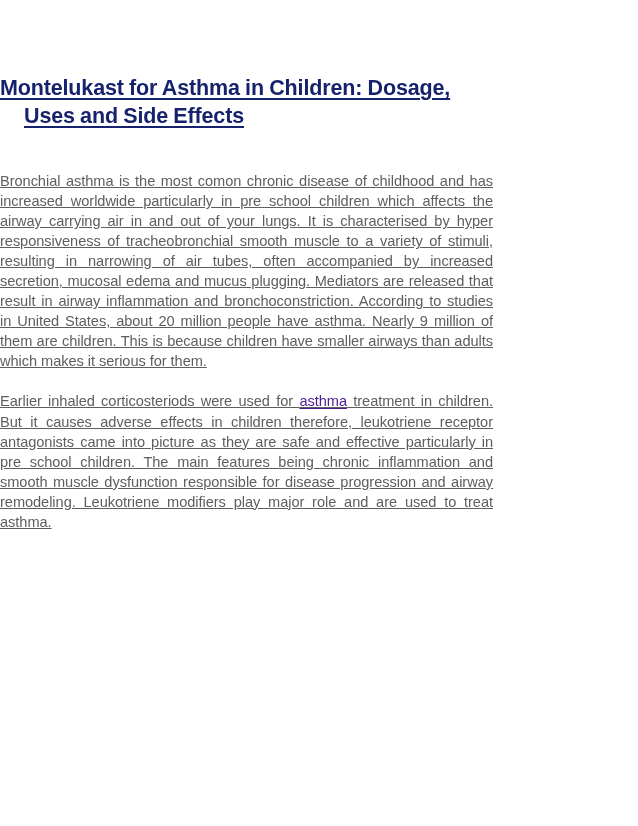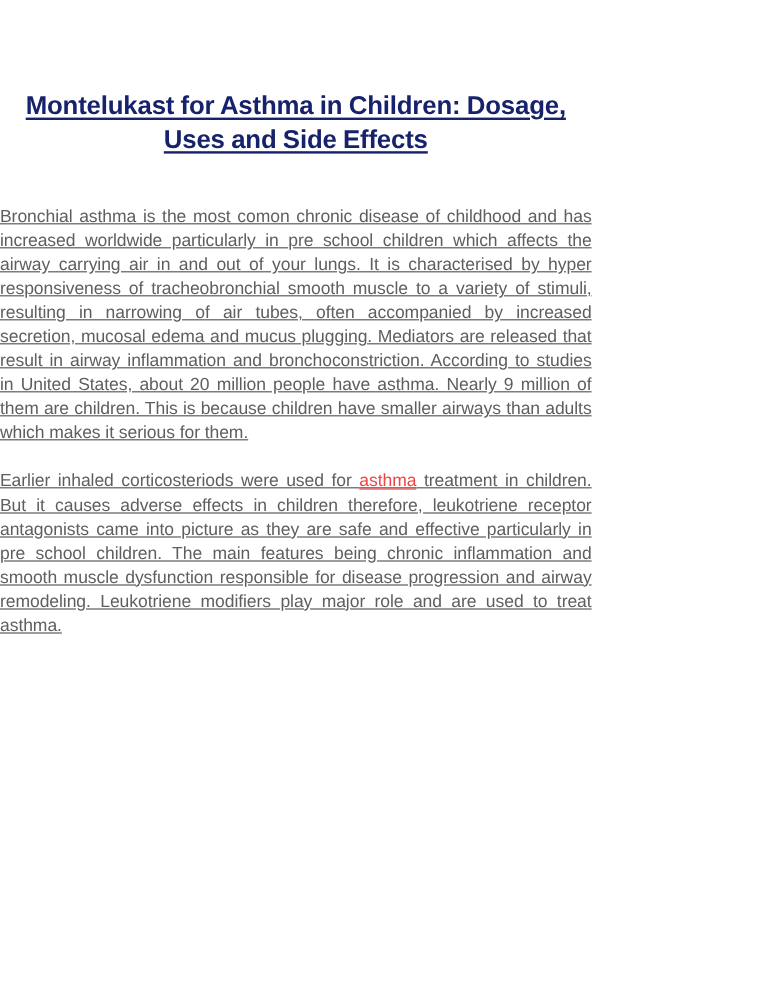--- a/index.html
+++ b/index.html
@@ -21,39 +21,39 @@
   }
 
   
   .doc-title {
     margin: 0;
     padding: 0;
     position: absolute;
     top: 74px;
     left: 0;
     width: 493px;
-    text-align: center;
     font-size: 21.5px;
     line-height: 28px;
     font-weight: bold;
     color: #17226c;
     letter-spacing: -0.15px;
     word-spacing: -0.5px;
   }
 
   .doc-title .title-line {
     display: inline;
     text-decoration: underline;
     text-decoration-thickness: 2px;
     text-underline-offset: 3px;
     text-decoration-color: #17226c;
   }
 
   .title-line-2-wrap {
     display: block;
+    padding-left: 24px;
   }
 
   
   .body-block {
     position: absolute;
     top: 171px;
     left: 0;
     width: 493px;
   }
 
@@ -67,21 +67,21 @@
     text-justify: inter-word;
     letter-spacing: -0.05px;
     text-decoration: underline;
   }
 
   p.para:last-child {
     margin-bottom: 0;
   }
 
   a.inline-link {
-    color: #ef4444;
+    color: #4c1d95;
     text-decoration: underline;
     text-decoration-thickness: 1px;
     text-underline-offset: 2px;
   }
 </style>
 </head>
 <body>
 
 <div class="page">
 

